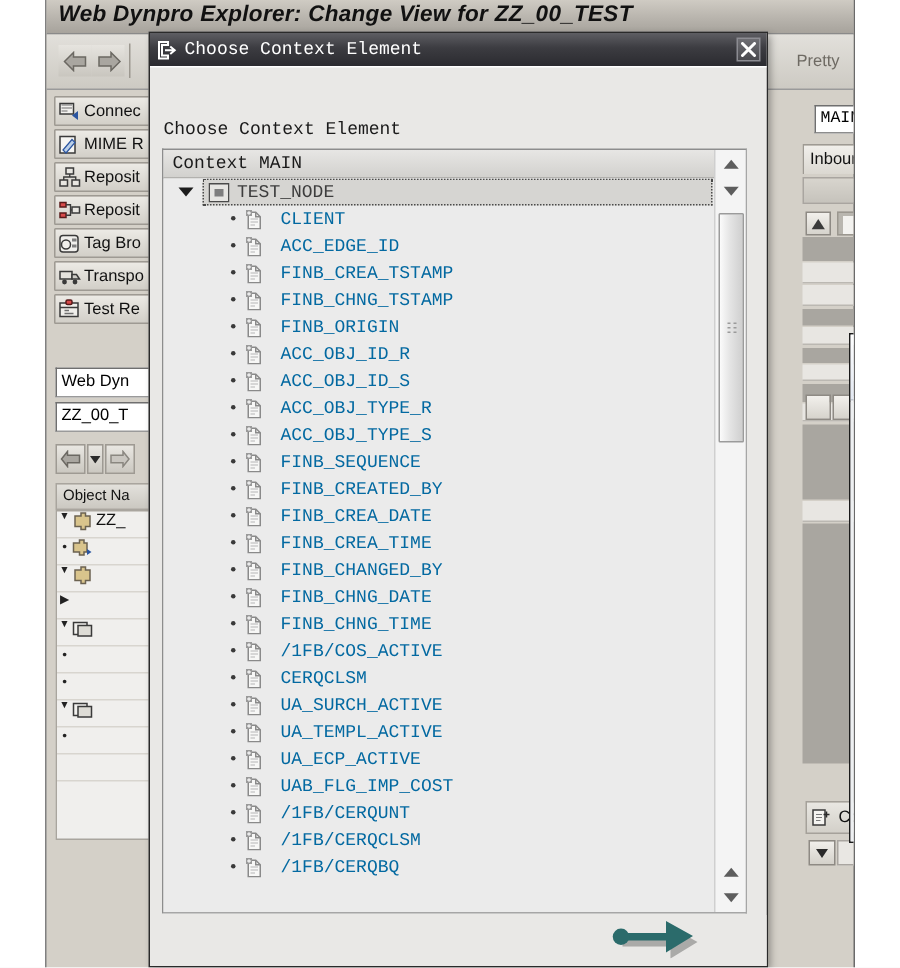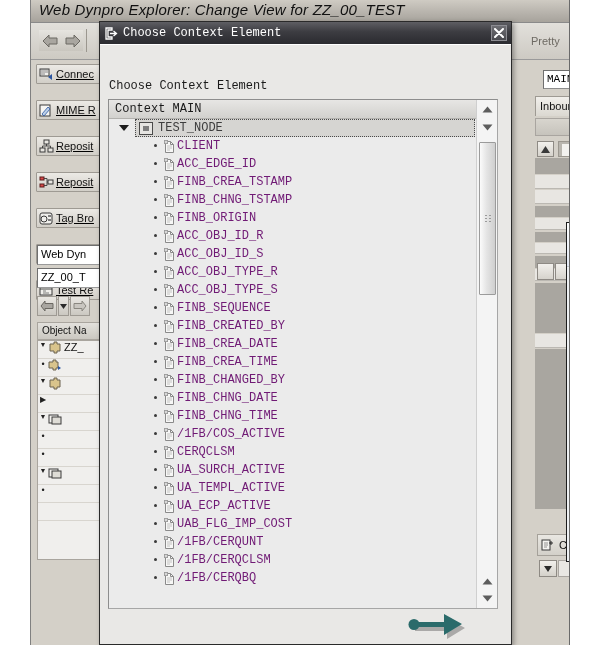--- a/index.html
+++ b/index.html
@@ -33,21 +33,21 @@
     position: absolute;
     left: 0; top: 0;
     width: 540px; height: 23px;
     background: linear-gradient(to bottom, #cfcbc3 0%, #b8b4ad 55%, #a7a39c 100%);
     border-bottom: 1px solid #8a8a8a;
   }
   .title-text {
     position: absolute;
     left: 8px; top: 1px;
     font-size: 15px;
-    font-weight: normal;
+    font-weight: bold;
     font-style: italic;
     color: #111111;
     white-space: nowrap;
     letter-spacing: 0.2px;
   }
 
   .toolbar-band {
     position: absolute;
     left: 0; top: 23px;
     width: 540px; height: 37px;
@@ -77,28 +77,27 @@
 
   
   .leftcol {
     position: absolute;
     left: 5px; top: 64px;
     width: 70px;
   }
   .leftbtn {
     position: relative;
     width: 70px; height: 20px;
-    margin-bottom: 16px;
+    margin-bottom: 2px;
     background: linear-gradient(to bottom,#eceae5,#d2cfc8);
     border: 1px solid #9e9a93;
     border-radius: 1px;
     display: flex; align-items: center;
     overflow: hidden;
     padding-left: 2px;
-    text-decoration: underline;
   }
   .leftbtn .bi { width: 15px; height: 15px; flex: 0 0 15px; }
   .leftbtn .bl {
     font-size: 11px; color: #111; white-space: nowrap;
     margin-left: 2px;
   }
 
   
   .fldbox {
     position: absolute;
@@ -375,22 +374,22 @@
   }
   .leaf-bullet {
     position: absolute;
     left: 45px; top: 7px;
     width: 3px; height: 3px;
     background: #3a3a3a;
     border-radius: 50%;
   }
   .leaf-ico { width: 14px; height: 14px; flex: 0 0 14px; }
   .leaf-lbl {
-    font-size: 12px; color: #701a75;
-    margin-left: 1px; white-space: nowrap;
+    font-size: 12px; color: #0369a1;
+    margin-left: 11px; white-space: nowrap;
   }
 
   
   .vscroll {
     position: absolute;
     right: 0; top: 0; bottom: 0;
     width: 21px;
     background: #f4f4f4;
     border-left: 1px solid #cfcfcf;
   }

